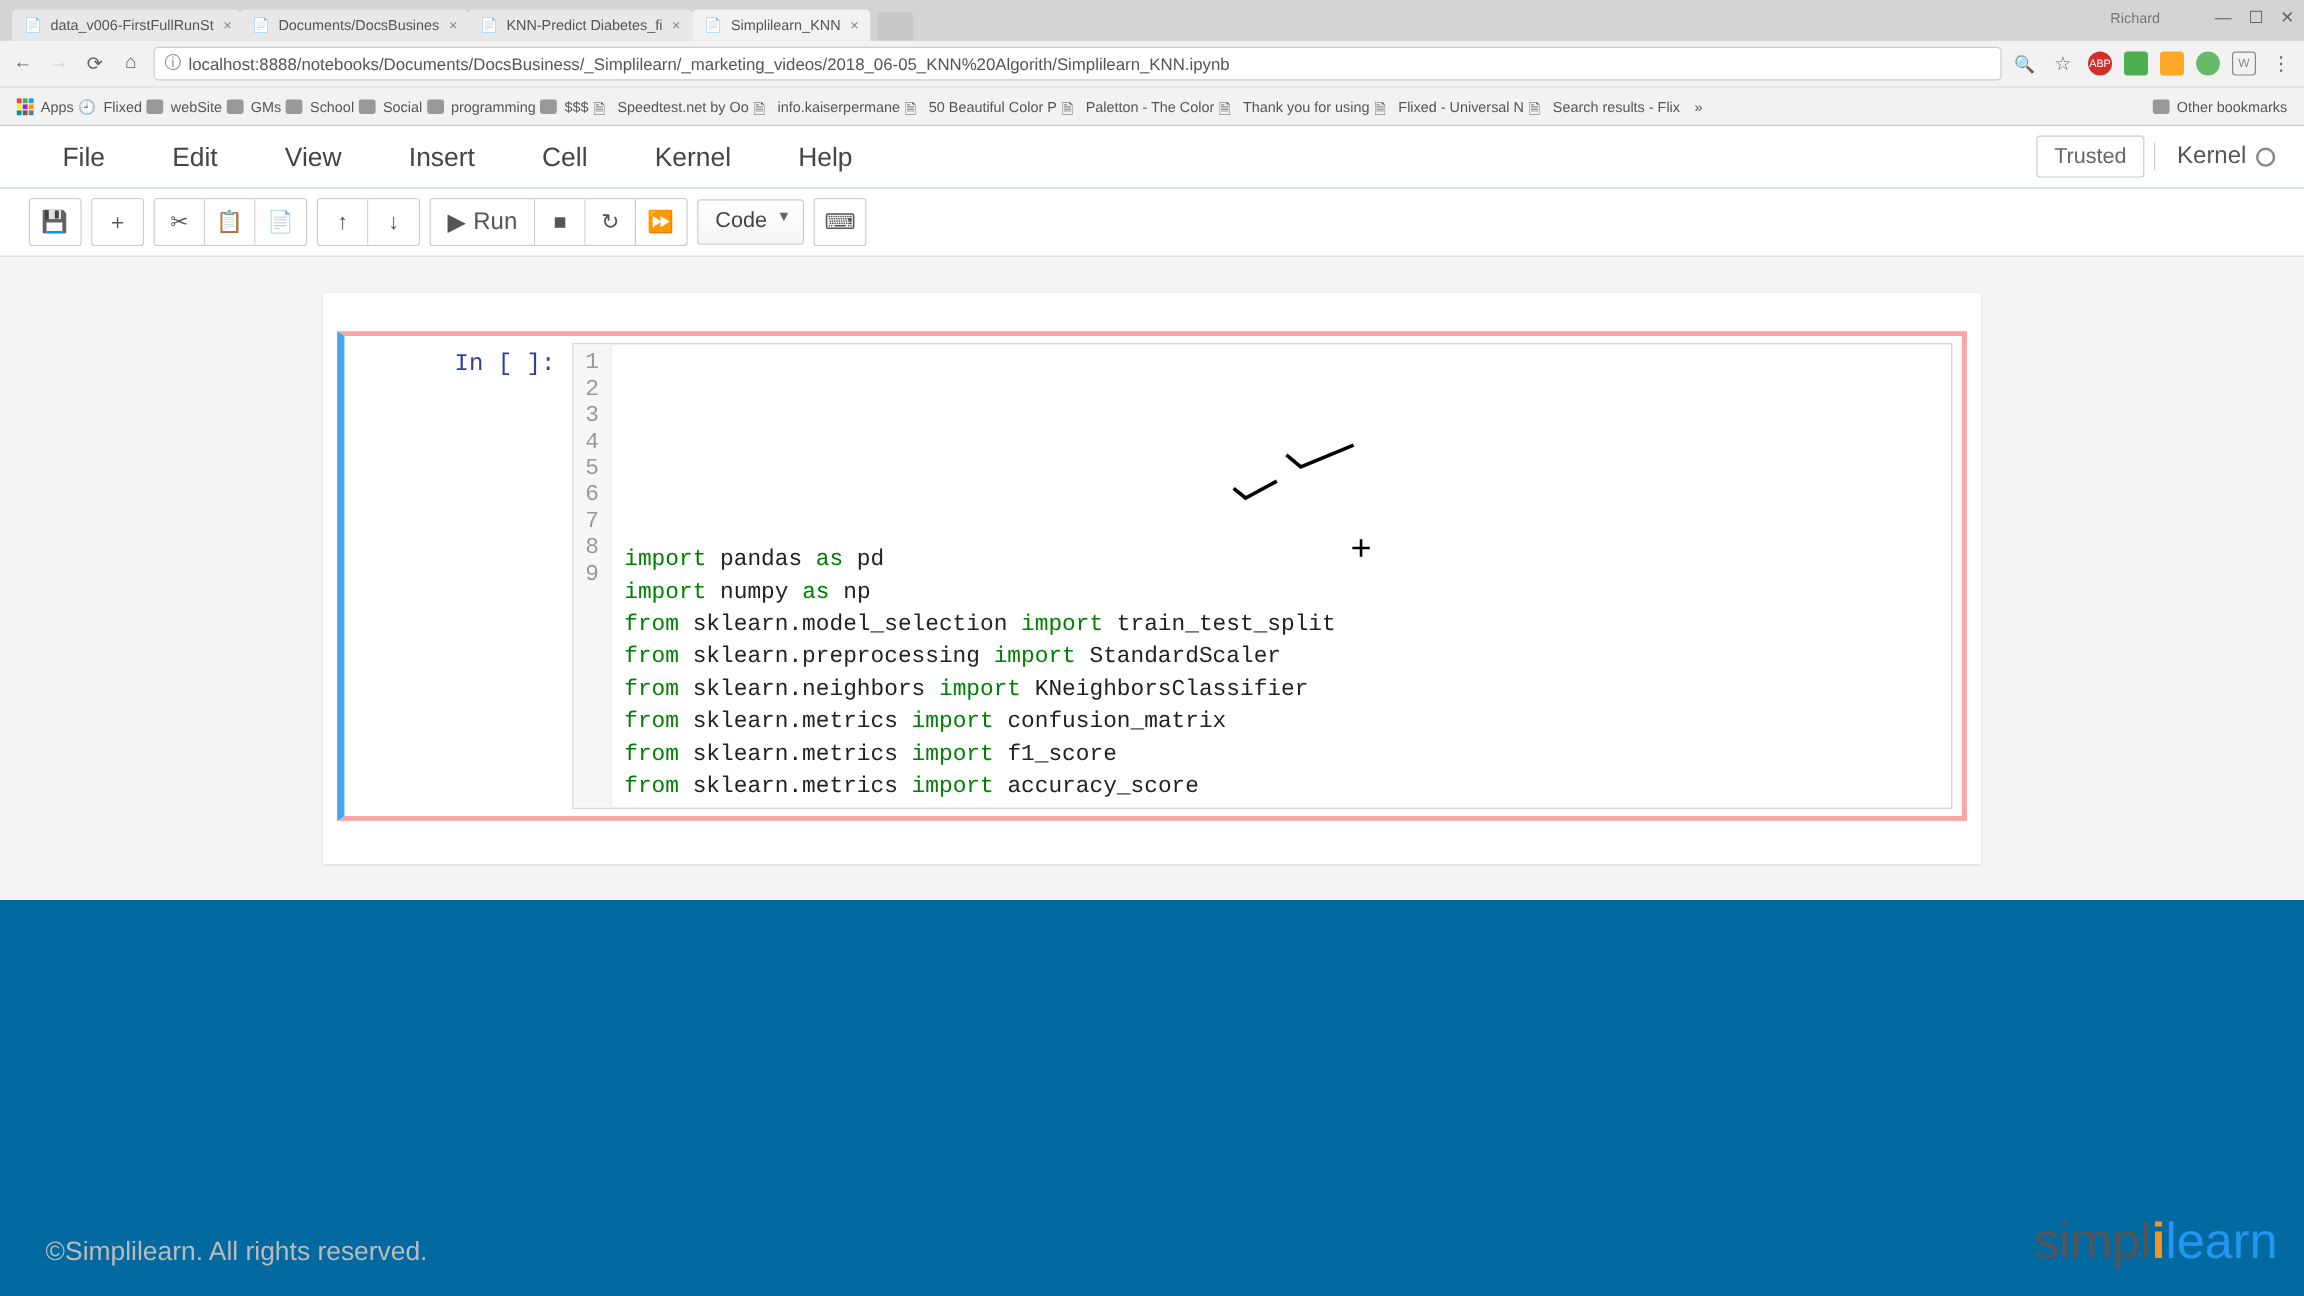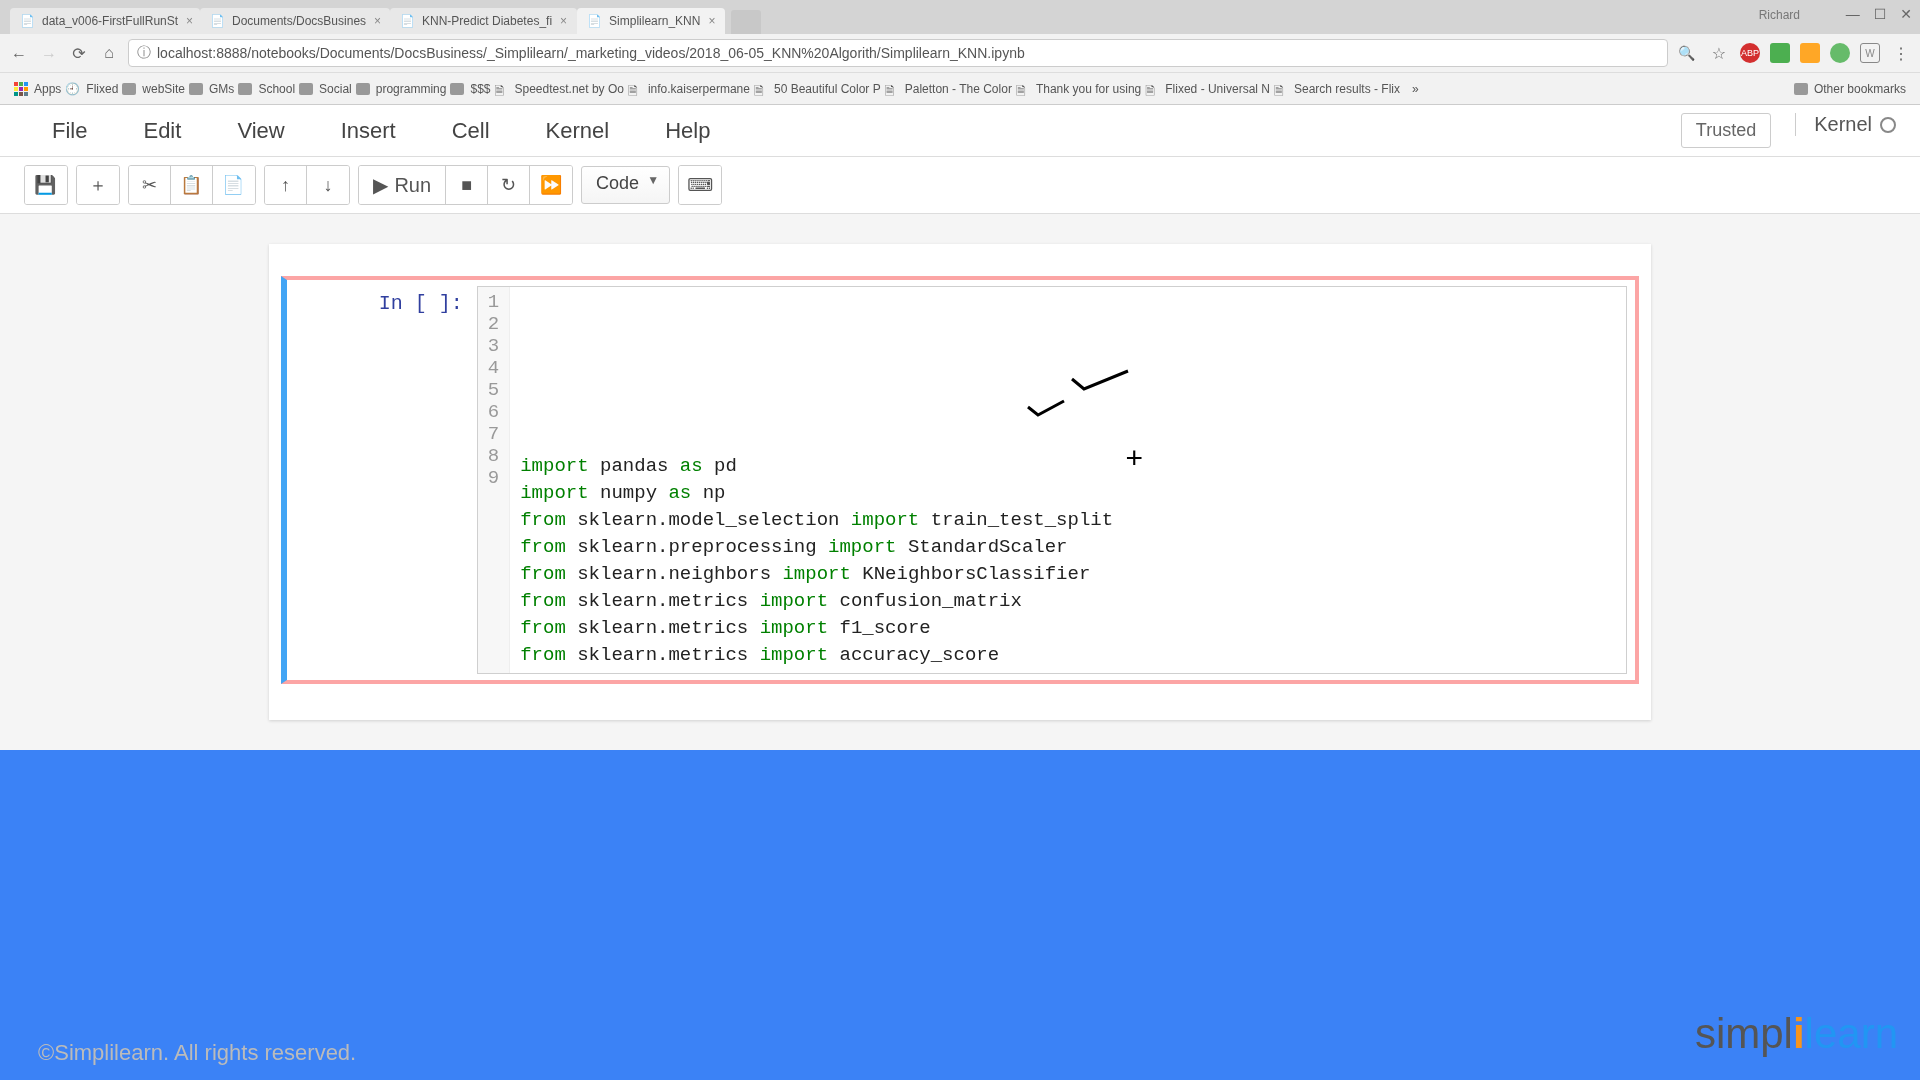--- a/index.html
+++ b/index.html
@@ -22,24 +22,24 @@
 
 .bookmark-bar { display: flex; align-items: center; height: 32px; padding: 0 14px; gap: 4px; font-size: 12px; color: #555; border-top: 1px solid #ddd; }
 .bm-item { display: flex; align-items: center; gap: 6px; white-space: nowrap; }
 .bm-folder { width: 14px; height: 12px; background: #999; border-radius: 2px; }
 .bm-fav { width: 14px; height: 14px; }
 
 .window-controls { position: absolute; right: 8px; top: 6px; display: flex; gap: 14px; font-size: 14px; color: #666; align-items: center; }
 .user-name { position: absolute; right: 120px; top: 8px; font-size: 12px; color: #777; }
 
 
-.jupyter { background: #3b82f6; height: calc(100% - 104px); }
+.jupyter { background: #0369a1; height: calc(100% - 104px); }
 .menubar { display: flex; align-items: center; background: #fff; border-bottom: 1px solid #ddd; padding: 0 24px; height: 52px; }
 .menu-item { font-size: 22px; color: #444; padding: 10px 28px; cursor: pointer; }
-.menu-right { margin-left: auto; display: flex; align-items: flex-start; gap: 24px; }
+.menu-right { margin-left: auto; display: flex; align-items: center; gap: 8px; }
 .trusted { border: 1px solid #ccc; padding: 6px 14px; font-size: 18px; color: #666; border-radius: 3px; }
 .kernel-ind { font-size: 20px; color: #555; display: flex; align-items: center; gap: 8px; border-left: 1px solid #ccc; padding-left: 18px;}
 .kernel-circle { width: 16px; height: 16px; border: 2px solid #888; border-radius: 50%; }
 
 .toolbar { display: flex; align-items: center; background: #fff; border-bottom: 1px solid #ddd; padding: 8px 24px; gap: 8px; }
 .tb-group { display: flex; border: 1px solid #ccc; border-radius: 3px; overflow: hidden; }
 .tb-btn { width: 42px; height: 38px; display: flex; align-items: center; justify-content: center; font-size: 18px; color: #555; border-right: 1px solid #ccc; background: #fff; cursor: pointer; }
 .tb-btn:last-child { border-right: none; }
 .tb-run { display:flex; align-items:center; gap:6px; padding: 0 14px; font-size: 20px; width: auto; }
 .cell-type { border: 1px solid #ccc; padding: 6px 30px 6px 14px; height: 38px; font-size: 18px; color: #444; position: relative; border-radius: 3px; background: linear-gradient(#fff,#f5f5f5); }
@@ -57,21 +57,21 @@
 .gutter { background: #f7f7f7; border-right: 1px solid #eee; padding: 4px 10px; text-align: right; font-family: 'Courier New', monospace; font-size: 19px; color: #999; }
 .code-lines { padding: 4px 10px; font-family: 'Courier New', monospace; font-size: 19px; line-height: 27px; white-space: pre; position: relative; }
 .kw { color: #008000; font-weight: normal; }
 .plain { color: #222; }
 
 
 .annot { position: absolute; stroke: #000; stroke-width: 3; fill: none; }
 .plus-cursor { position: absolute; font-size: 30px; color: #000; font-weight: 300; }
 
 
-.footer { position: absolute; bottom: 14px; left: 38px; font-size: 22px; color: #bbb; }
+.footer { position: absolute; bottom: 24px; left: 38px; font-size: 22px; color: #bbb; }
 .logo { position: absolute; bottom: 22px; right: 22px; font-size: 42px; font-weight: 400; }
 .logo .simp { color: #555; }
 .logo .i { color: #f7941d; font-weight: bold; }
 .logo .learn { color: #2196F3; }
 
 .bm-spacer { flex: 1; }
 </style>
 </head>
 <body>
 

